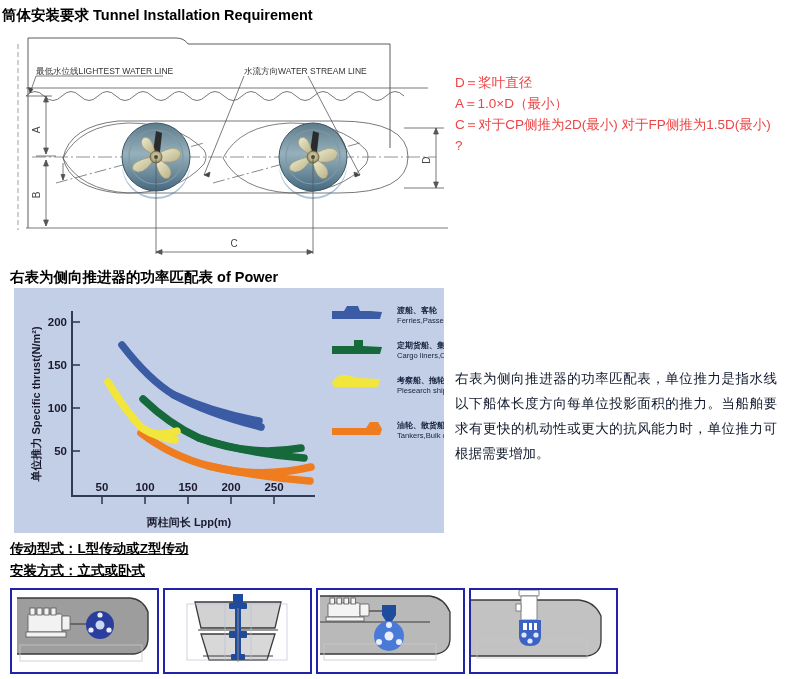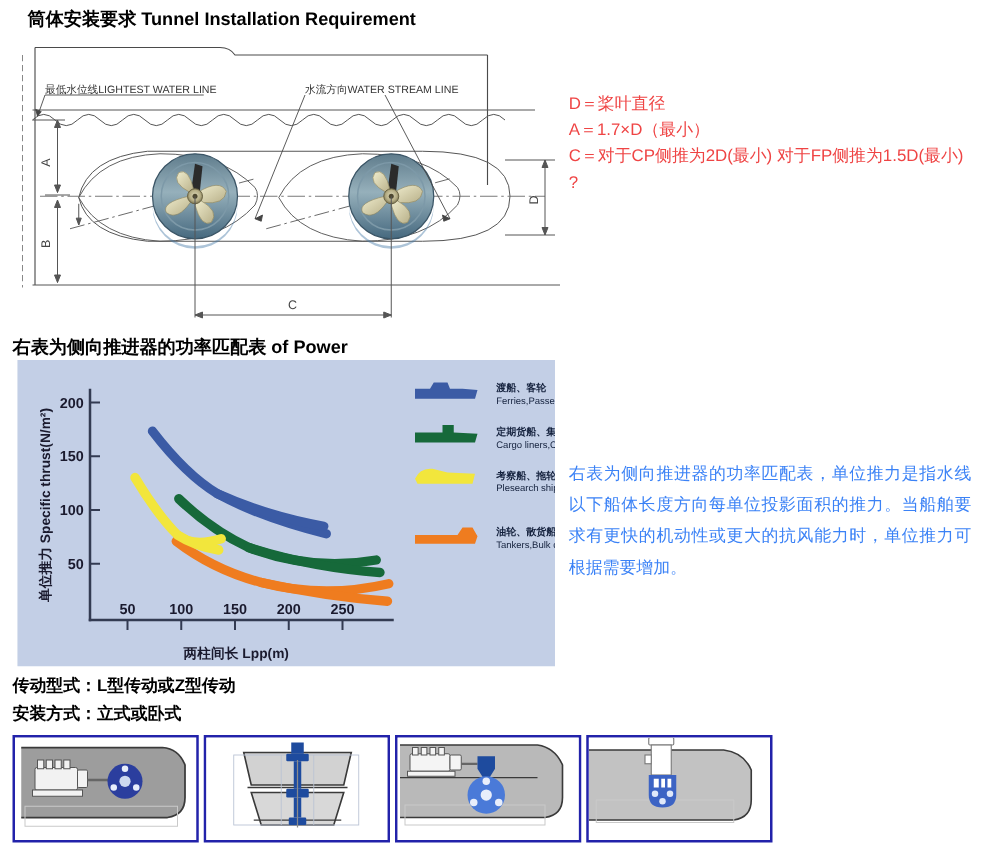--- a/index.html
+++ b/index.html
@@ -18,29 +18,30 @@
 
   
   .sec-heading {
     position: absolute;
     font-size: 14.5px;
     font-weight: bold;
     letter-spacing: 0px;
     white-space: nowrap;
     color: #000;
   }
-  #heading-tunnel { left: 22px; top: 6px; }
+  #heading-tunnel { left: 2px; top: 6px; }
   #heading-power  { left: 10px; top: 268px; }
 
   .bold-line {
     position: absolute;
     font-size: 13.5px;
     font-weight: bold;
     white-space: nowrap;
     color: #000;
+    text-decoration: underline;
   }
   #drive-type-line   { left: 10px; top: 540px; }
   #install-type-line { left: 10px; top: 562px; }
 
   
   #formula-block {
     position: absolute;
     left: 455px; top: 72px;
     width: 330px;
     font-size: 13.5px;
@@ -49,21 +50,21 @@
   }
   #formula-block .f-line { white-space: pre-wrap; }
 
   
   #desc-paragraph {
     position: absolute;
     left: 455px; top: 366px;
     width: 322px;
     font-size: 13.5px;
     line-height: 25px;
-    color: #3b82f6;
+    color: #0f172a;
     text-align: justify;
   }
 
   
   #tech-drawing {
     position: absolute;
     left: 8px; top: 30px;
     width: 440px; height: 230px;
   }
   #tech-drawing svg { display: block; }
@@ -266,21 +267,21 @@
     </g>
     <text class="dim-label" x="226" y="217" text-anchor="middle">C</text>
 
     <text class="anno-label" x="28" y="44">最低水位线LIGHTEST WATER LINE</text>
     <text class="anno-label" x="236" y="44">水流方向WATER STREAM LINE</text>
   </svg>
 </div>
 
 <div id="formula-block">
   <div class="f-line">D＝桨叶直径</div>
-  <div class="f-line">A＝1.7×D（最小）</div>
+  <div class="f-line">A＝1.0×D（最小）</div>
   <div class="f-line">C＝对于CP侧推为2D(最小) 对于FP侧推为1.5D(最小)</div>
   <div class="f-line">?</div>
 </div>
 
 <div class="sec-heading" id="heading-power">右表为侧向推进器的功率匹配表 of Power</div>
 
 <div id="power-chart">
   <svg width="430" height="245" viewBox="0 0 430 245" xmlns="http://www.w3.org/2000/svg">
     <rect x="0" y="0" width="430" height="245" fill="#c3cfe6"></rect>
 

